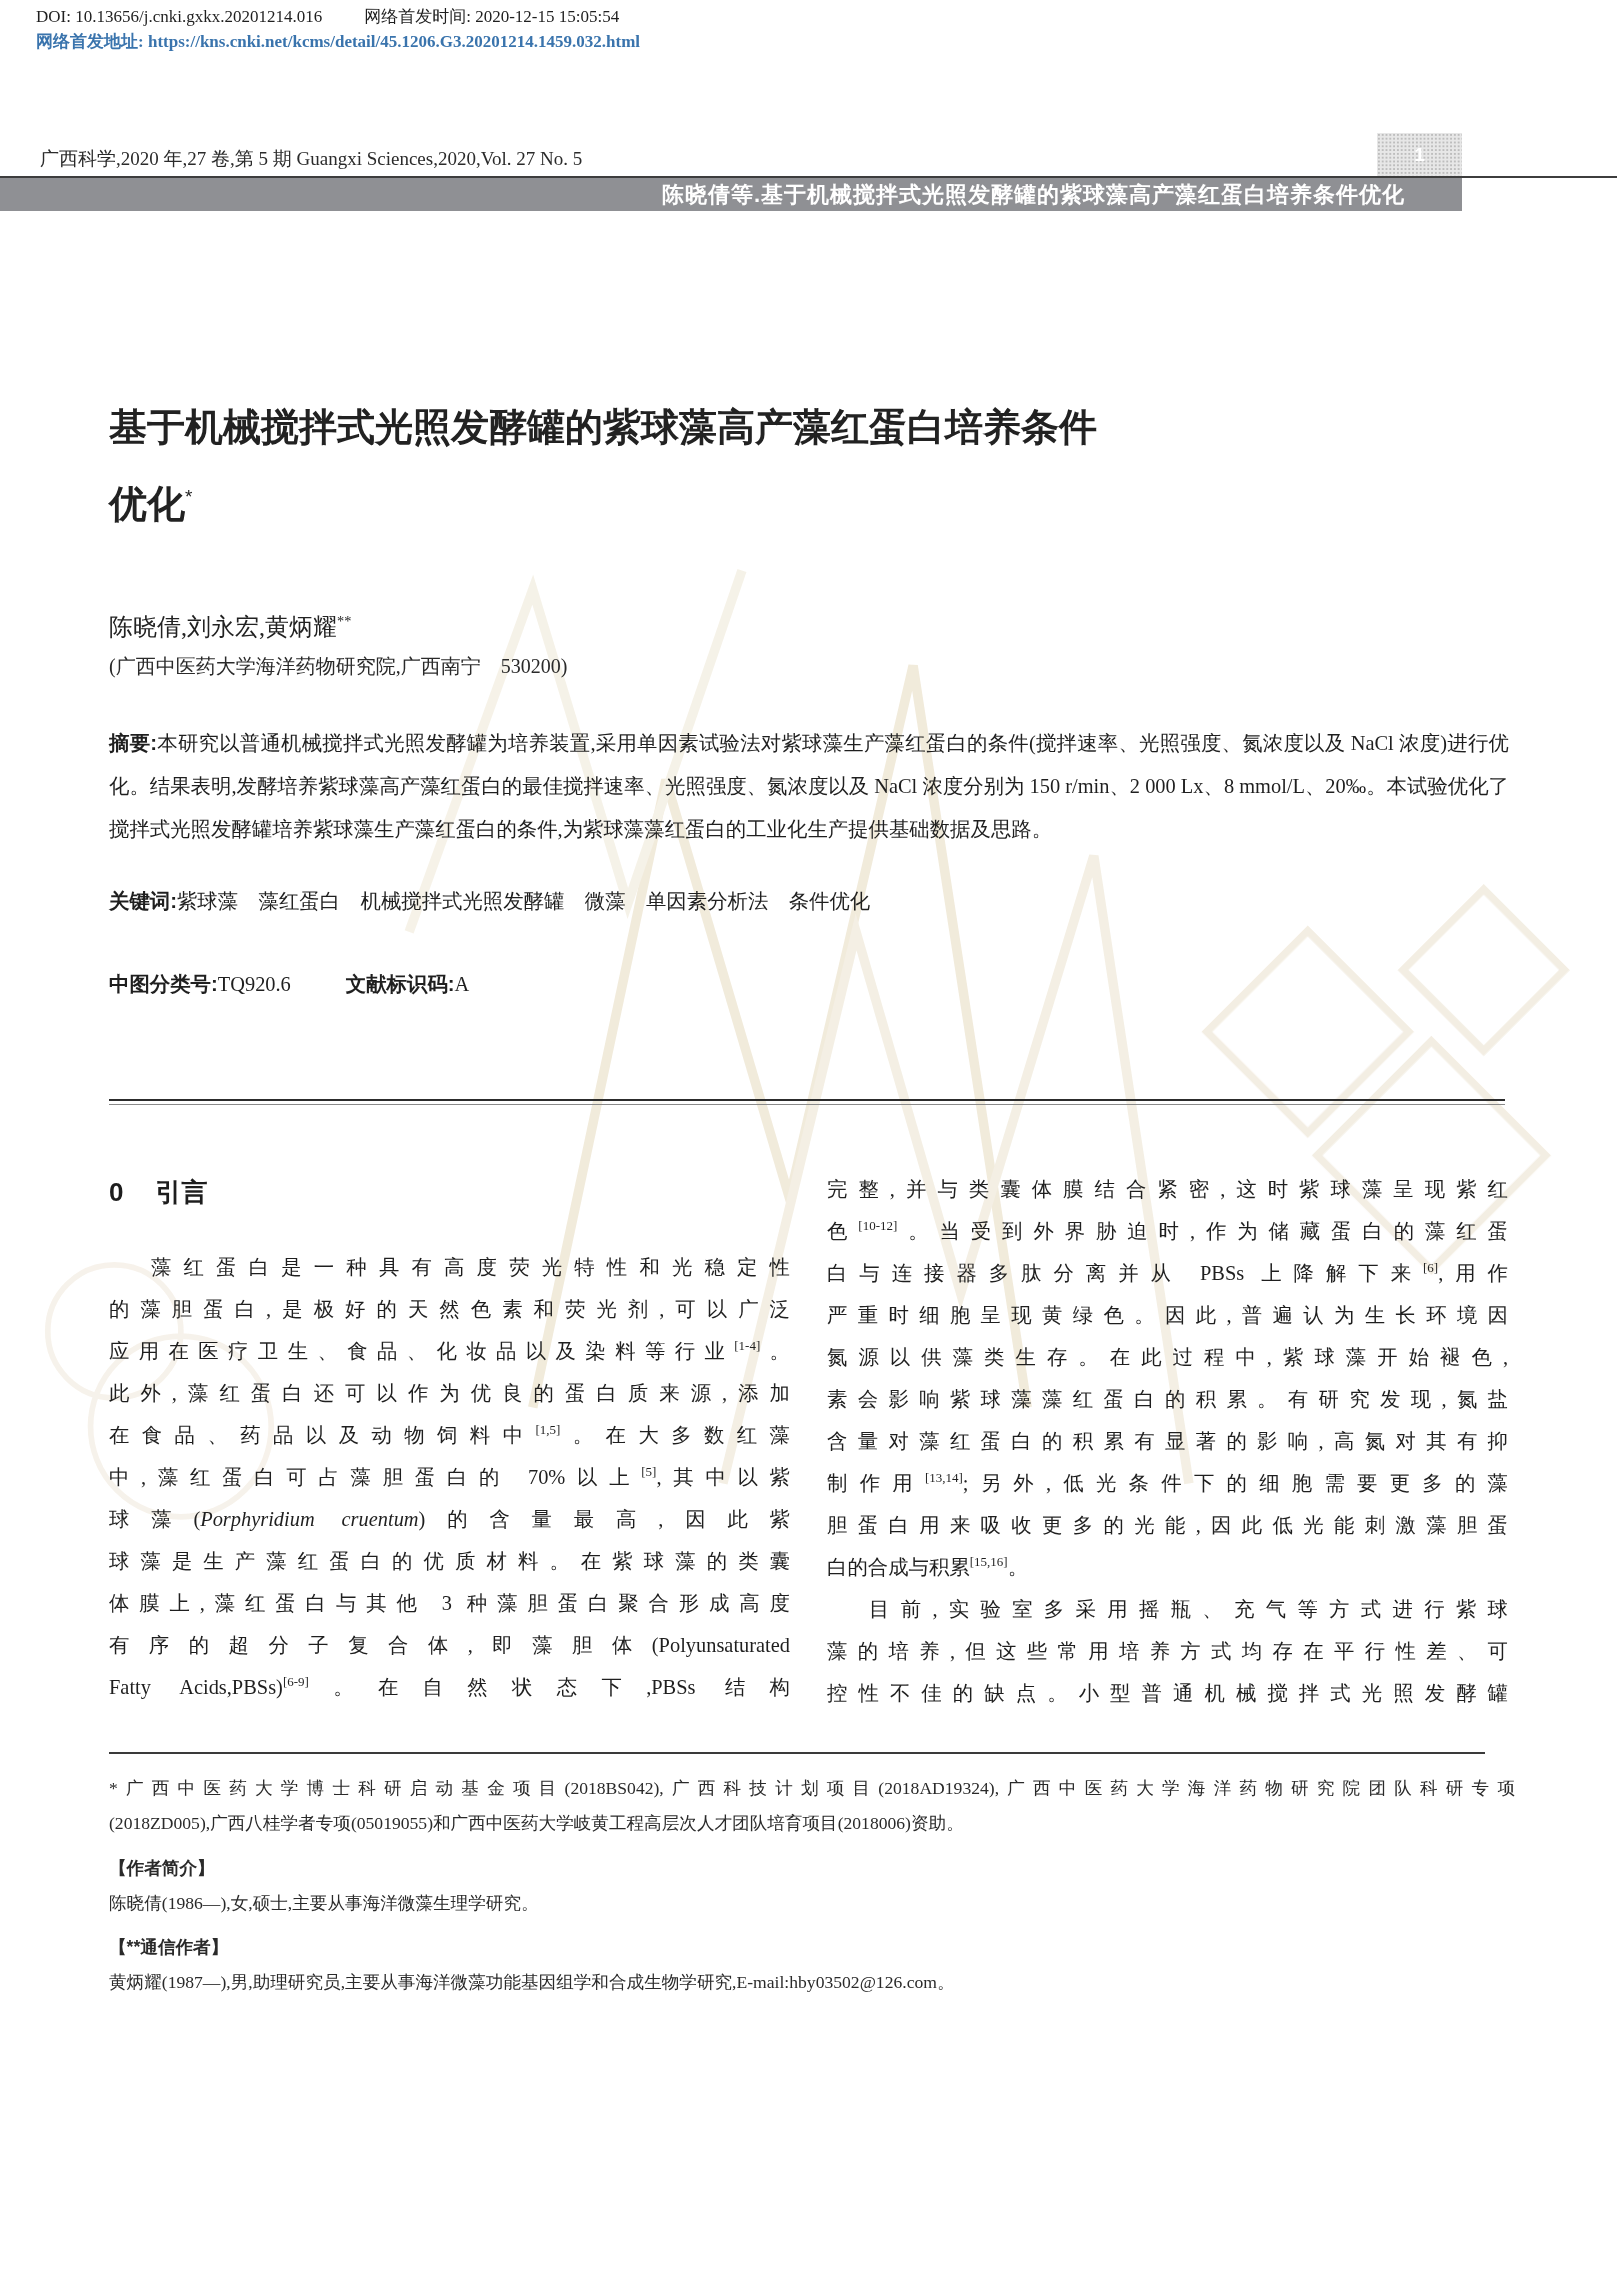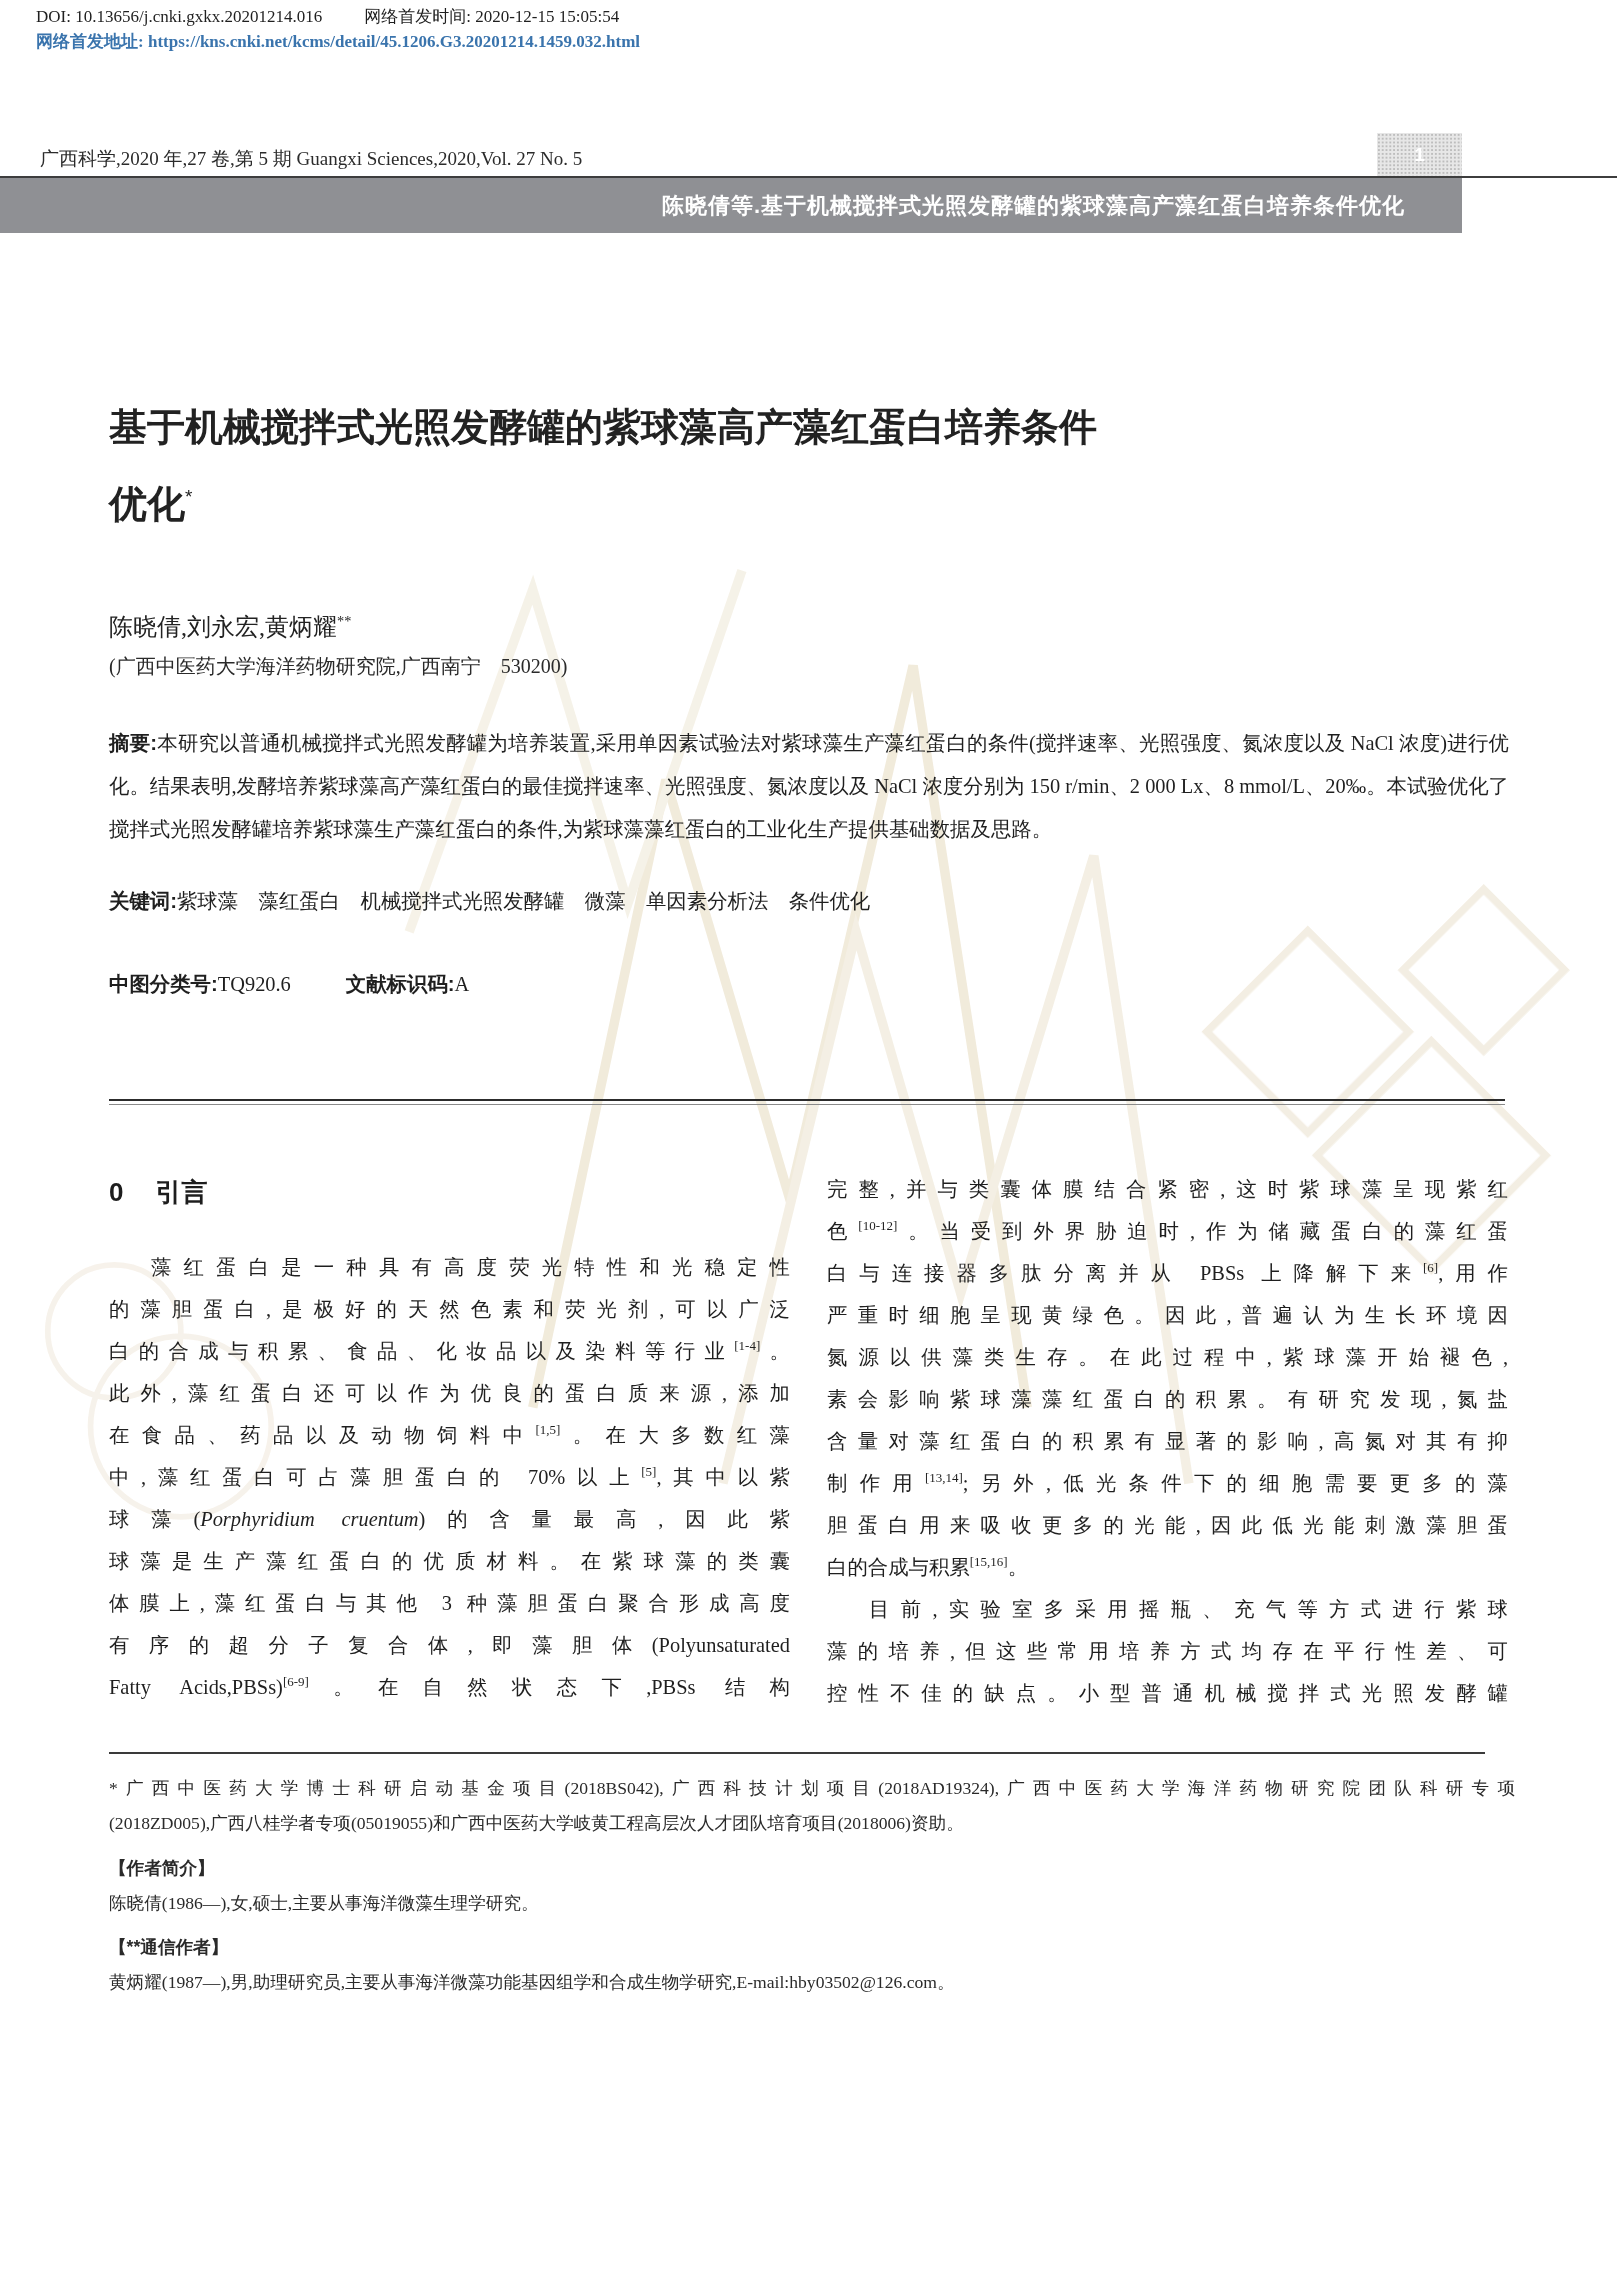--- a/index.html
+++ b/index.html
@@ -24,21 +24,21 @@
   .journal{left:0;top:143px;width:1360px;text-align:left;font-size:19px;line-height:32px;
     font-family:"Liberation Serif","DejaVu Serif",serif;color:#2b2b2b;padding-left:40px;}
   .pagebox{left:1377px;top:133px;width:85px;height:44px;
     background-color:#e7e7e7;
     background-image:radial-gradient(#bdbdbd 1px, rgba(0,0,0,0) 1.1px);
     background-size:3.8px 3.8px;
     display:flex;align-items:center;justify-content:center;
     color:#ffffff;font-family:"Liberation Sans","DejaVu Sans",sans-serif;
     font-size:19px;font-weight:bold;}
   .header-rule{left:0;top:176px;width:1618px;height:1.9px;background:#3d3d3d;}
-  .running-bar{left:0;top:178px;width:1462px;height:55px;background:#8f9094;
+  .running-bar{left:0;top:178px;width:1462px;height:33px;background:#8f9094;
     display:flex;align-items:center;justify-content:flex-end;
     padding-right:0;box-sizing:border-box;}
   .running-bar span{color:#ffffff;font-family:"Liberation Sans","DejaVu Sans",sans-serif;
     font-size:22px;font-weight:bold;margin-right:57px;letter-spacing:1px;}
   
   .title{left:109px;top:392px;width:1408px;
     font-family:"Liberation Sans","DejaVu Sans",sans-serif;
     font-size:38px;font-weight:bold;line-height:70px;color:#222;margin:0;}
   .title sup{font-size:19px;vertical-align:super;font-weight:normal;}
   .authors{left:109px;top:607px;font-size:24px;line-height:28.5px;color:#222;}
@@ -134,21 +134,21 @@
 
     <div class="abs clc"><span class="lab">中图分类号:</span><span>TQ920.6</span><span class="sep"></span><span class="lab">文献标识码:</span><span>A</span></div>
 
     <div class="abs divider"></div>
 
     <div class="abs col col-left">
       <h2 class="sec-head"><span class="num">0</span><span>引言</span></h2>
       <div>
           <div class="tline indent"><span>藻红蛋白是一种具有高度荧光特性和光稳定性</span></div>
           <div class="tline"><span>的藻胆蛋白,是极好的天然色素和荧光剂,可以广泛</span></div>
-          <div class="tline"><span>白的合成与积累、食品、化妆品以及染料等行业</span><sup>[1-4]</sup><span>。</span></div>
+          <div class="tline"><span>应用在医疗卫生、食品、化妆品以及染料等行业</span><sup>[1-4]</sup><span>。</span></div>
           <div class="tline"><span>此外,藻红蛋白还可以作为优良的蛋白质来源,添加</span></div>
           <div class="tline"><span>在食品、药品以及动物饲料中</span><sup>[1,5]</sup><span>。在大多数红藻</span></div>
           <div class="tline"><span>中,藻红蛋白可占藻胆蛋白的 70%以上</span><sup>[5]</sup><span>,其中以紫</span></div>
           <div class="tline"><span>球藻(</span><i>Porphyridium cruentum</i><span>)的含量最高,因此紫</span></div>
           <div class="tline"><span>球藻是生产藻红蛋白的优质材料。在紫球藻的类囊</span></div>
           <div class="tline"><span>体膜上,藻红蛋白与其他 3 种藻胆蛋白聚合形成高度</span></div>
           <div class="tline"><span>有序的超分子复合体,即藻胆体(Polyunsaturated</span></div>
           <div class="tline"><span>Fatty Acids,PBSs)</span><sup>[6-9]</sup><span>。在自然状态下,PBSs 结构</span></div>
         </div>
     </div>

